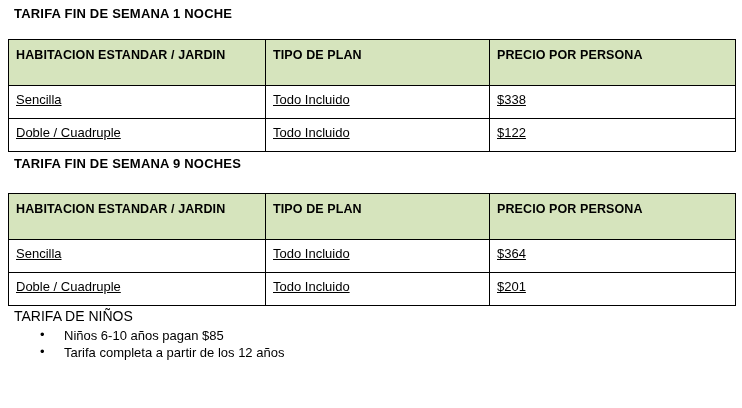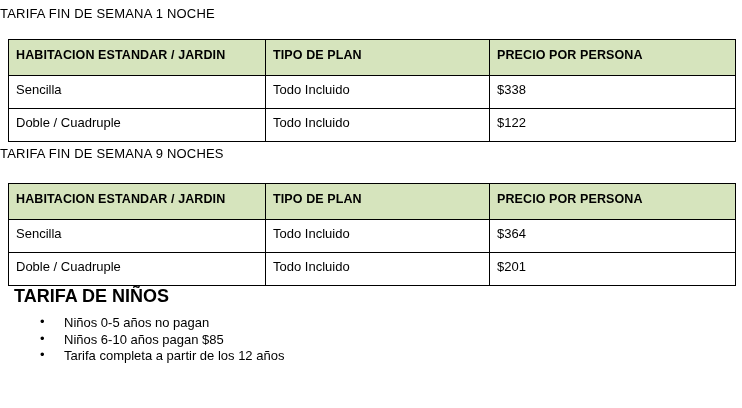--- a/index.html
+++ b/index.html
@@ -9,22 +9,22 @@
     height: 408px;
     overflow: hidden;
     font-family: "Liberation Sans", "DejaVu Sans", sans-serif;
     color: #000000;
     position: relative;
   }
   .doc { padding: 4px 0 0 0; }
 
   .section-title {
     font-size: 13px;
-    font-weight: normal;
-    margin-left: 0;
+    font-weight: bold;
+    margin-left: 14px;
     letter-spacing: 0.2px;
     line-height: 16px;
   }
   .title-1 { margin-top: 2px; }
   .title-2 { margin-top: 4px; }
 
   table.rates {
     border-collapse: collapse;
     table-layout: fixed;
     width: 727px;
@@ -36,38 +36,39 @@
     border: 1px solid #000000;
     text-align: left;
     vertical-align: top;
     overflow: hidden;
     white-space: nowrap;
   }
   table.rates th {
     background: #d6e4bd;
     font-size: 12.5px;
     font-weight: bold;
-    height: 36px;
+    height: 46px;
     padding: 8px 0 0 7px;
     letter-spacing: 0.1px;
   }
   table.rates td {
     font-size: 13px;
     font-weight: normal;
     height: 33px;
     padding: 6px 0 0 7px;
+    text-decoration: underline;
   }
   col.c1 { width: 257px; }
   col.c2 { width: 224px; }
   col.c3 { width: 246px; }
 
   .children-title {
-    font-size: 18px;
-    font-weight: bold;
-    margin: 2px 0 11px 14px;
+    font-size: 14px;
+    font-weight: normal;
+    margin: 2px 0 4px 14px;
     line-height: 16px;
   }
   ul.children-list {
     list-style: none;
     margin-left: 40px;
   }
   ul.children-list li {
     font-size: 13px;
     line-height: 16.5px;
     position: relative;
@@ -140,18 +141,17 @@
         <td>Doble / Cuadruple</td>
         <td>Todo Incluido</td>
         <td>$201</td>
       </tr>
     </tbody>
   </table>
 
   <div class="children-title">TARIFA DE NIÑOS</div>
 
   <ul class="children-list">
-    <li>Niños 0-5 años no pagan</li>
     <li>Niños 6-10 años pagan $85</li>
     <li>Tarifa completa a partir de los 12 años</li>
   </ul>
 
 </div>
 
 </body></html>

